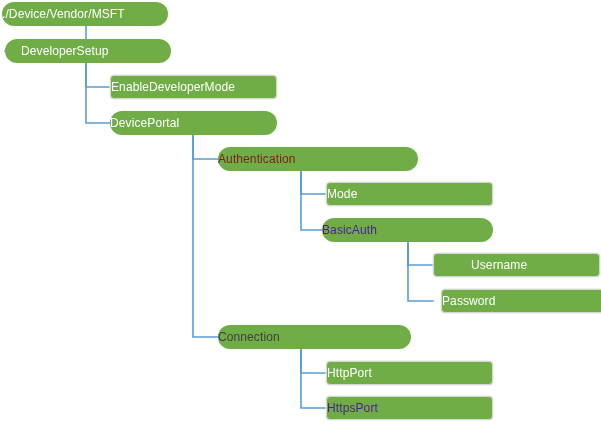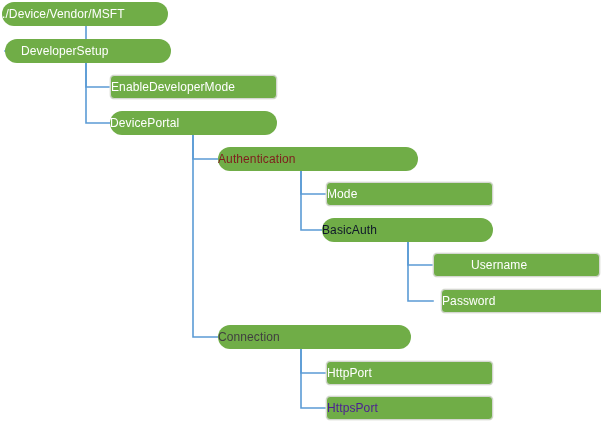--- a/index.html
+++ b/index.html
@@ -80,21 +80,21 @@
       </div>
       <div class="node pill" style="left: 110px; top: 111px; width: 167px; height: 24px; background: rgb(112, 173, 71); color: rgb(255, 255, 255);">
         <span class="node-label">DevicePortal</span>
       </div>
       <div class="node pill" style="left: 218px; top: 147px; width: 200px; height: 24px; background: rgb(112, 173, 71); color: #7f1d1d;">
         <span class="node-label">Authentication</span>
       </div>
       <div class="node rect" style="left: 326px; top: 182px; width: 167px; height: 24px; background: rgb(112, 173, 71); color: rgb(255, 255, 255); border-color: rgb(213, 215, 210);">
         <span class="node-label">Mode</span>
       </div>
-      <div class="node pill" style="left: 322px; top: 218px; width: 171px; height: 24px; background: rgb(112, 173, 71); color: #0f172a;">
+      <div class="node pill" style="left: 322px; top: 218px; width: 171px; height: 24px; background: rgb(112, 173, 71); color: #4c1d95;">
         <span class="node-label">BasicAuth</span>
       </div>
       <div class="node rect" style="left: 433px; top: 253px; width: 167px; height: 24px; background: rgb(112, 173, 71); color: rgb(255, 255, 255); border-color: rgb(213, 215, 210); padding-left: 37px;">
         <span class="node-label">Username</span>
       </div>
       <div class="node rect" style="left: 433px; top: 289px; width: 167px; height: 24px; background: rgb(112, 173, 71); color: rgb(255, 255, 255); border-color: rgb(213, 215, 210); margin-left: 8px;">
         <span class="node-label">Password</span>
       </div>
       <div class="node pill" style="left: 218px; top: 325px; width: 193px; height: 24px; background: rgb(112, 173, 71); color: #404040;">
         <span class="node-label">Connection</span>

